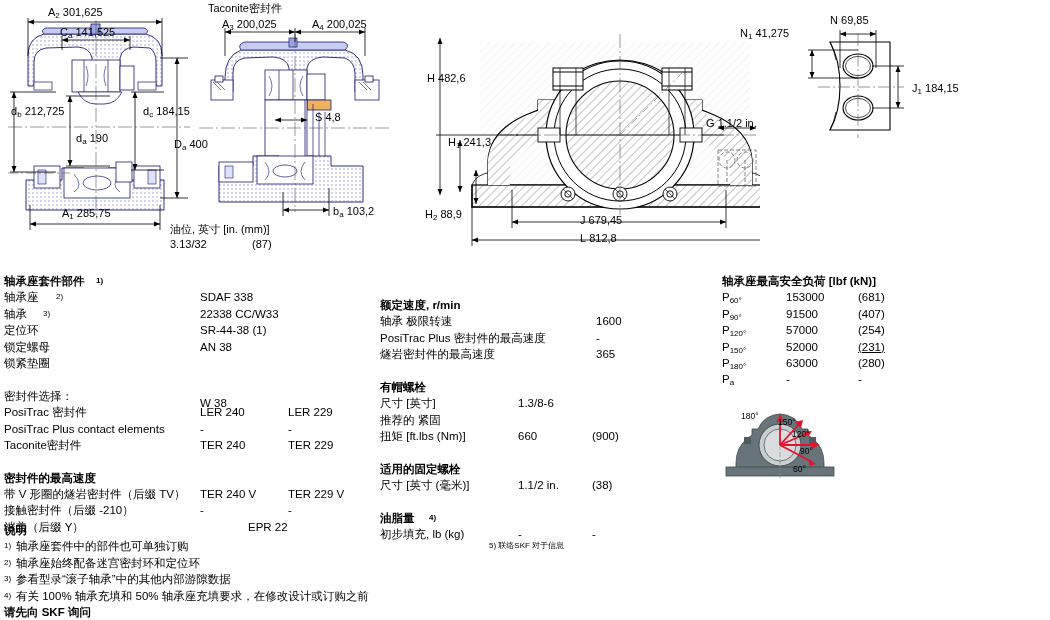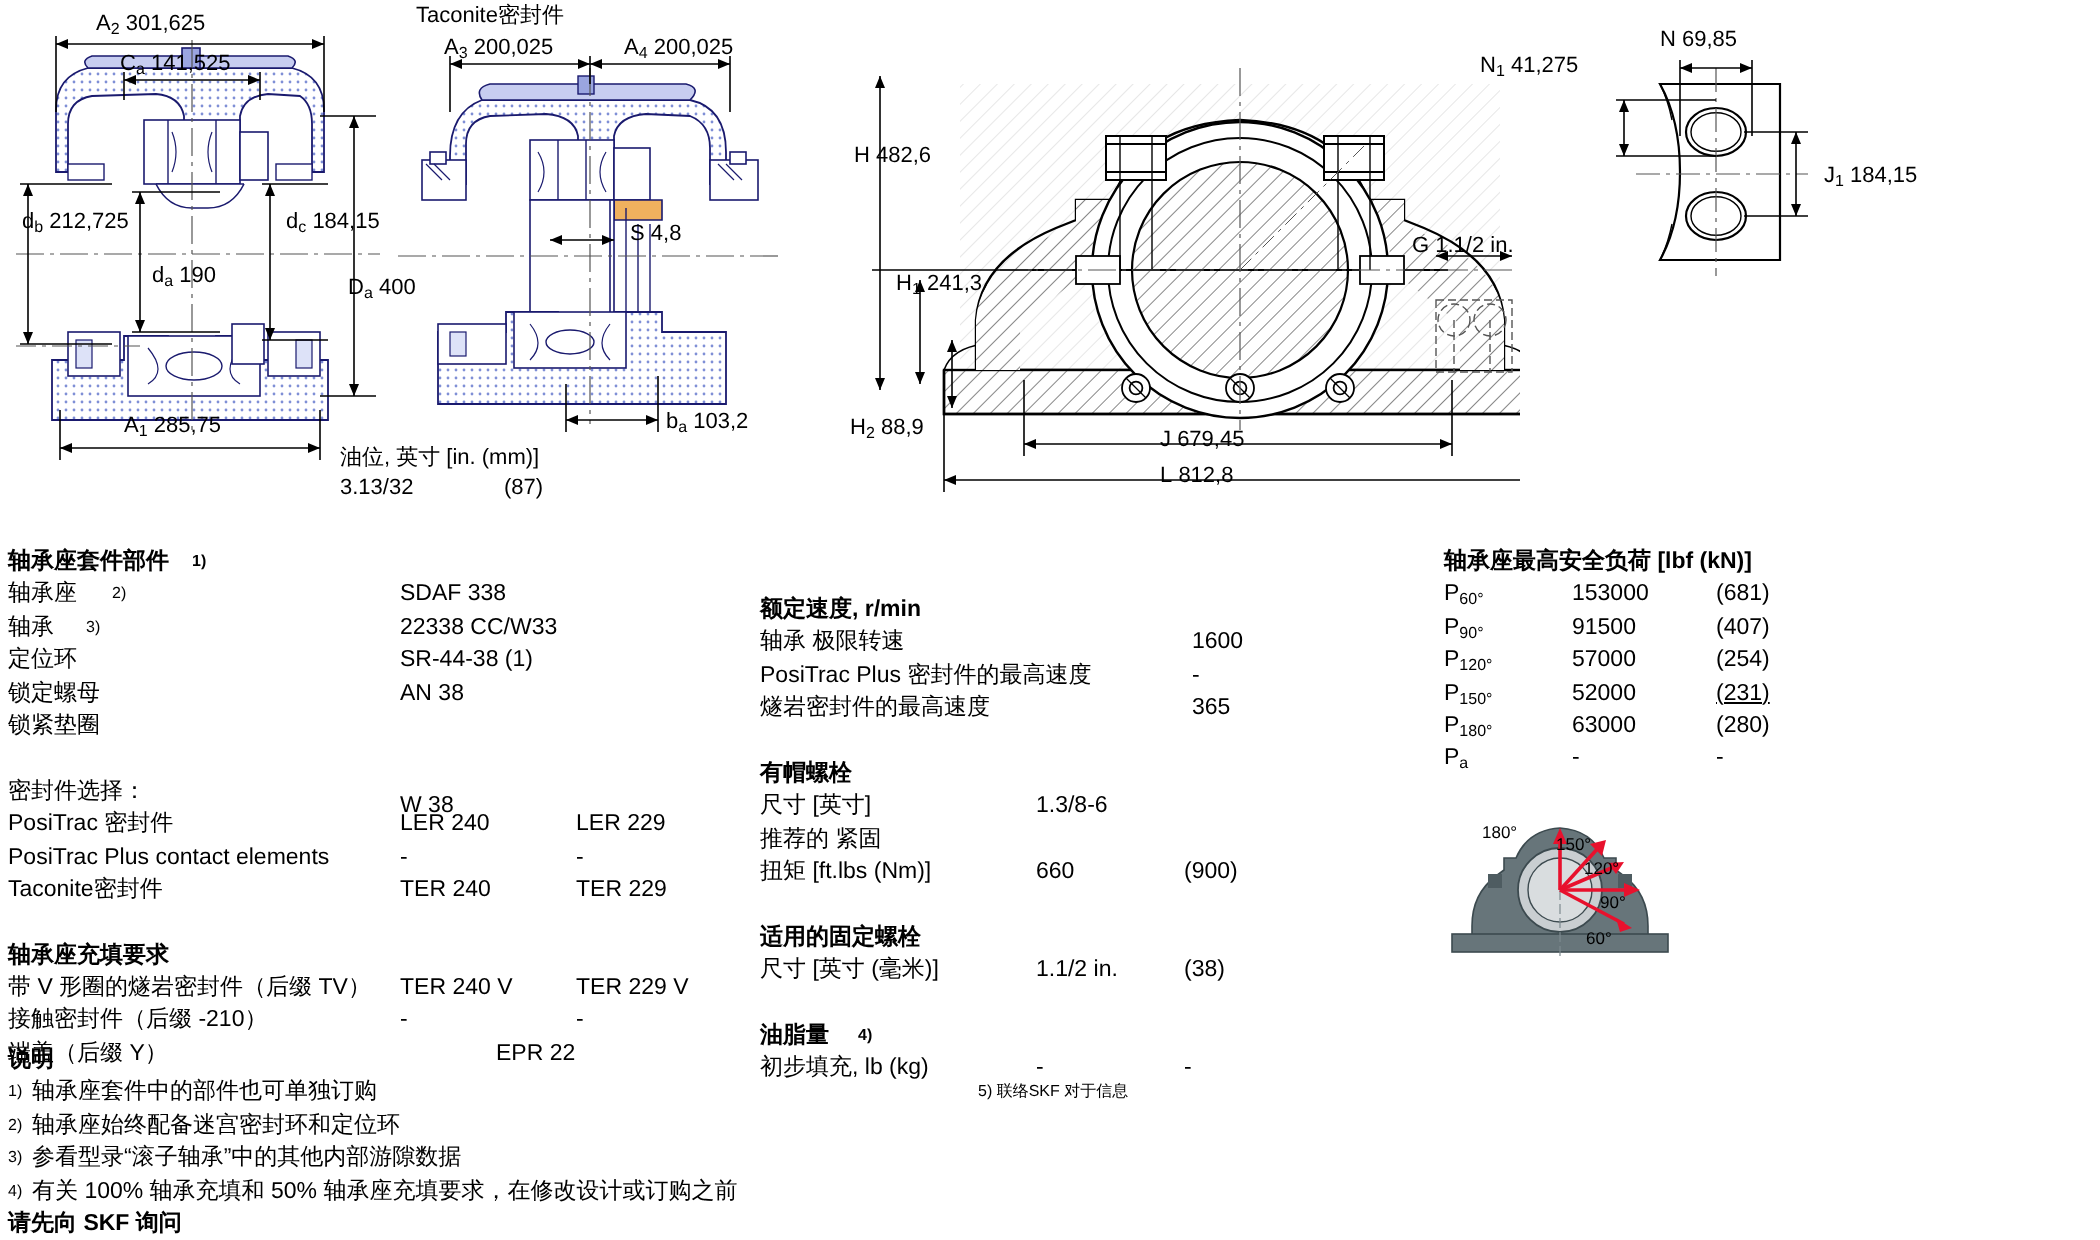--- a/index.html
+++ b/index.html
@@ -459,21 +459,21 @@
   </div>
   <div class="row">
     <span class="t">Taconite密封件</span>
     <span class="v1" style="left:196px;">TER 240</span>
     <span class="v2" style="left:284px;">TER 229</span>
   </div>
 
   <div class="gap"></div>
 
   <div class="row hdr">
-    <span class="t">轴承座充填要求</span>
+    <span class="t">密封件的最高速度</span>
   </div>
   <div class="row">
     <span class="t">带 V 形圈的燧岩密封件（后缀 TV）</span>
     <span class="v1" style="left:196px;">TER 240 V</span>
     <span class="v2" style="left:284px;">TER 229 V</span>
   </div>
   <div class="row">
     <span class="t">接触密封件（后缀 -210）</span>
     <span class="v1" style="left:196px;">-</span>
     <span class="v2" style="left:284px;">-</span>

